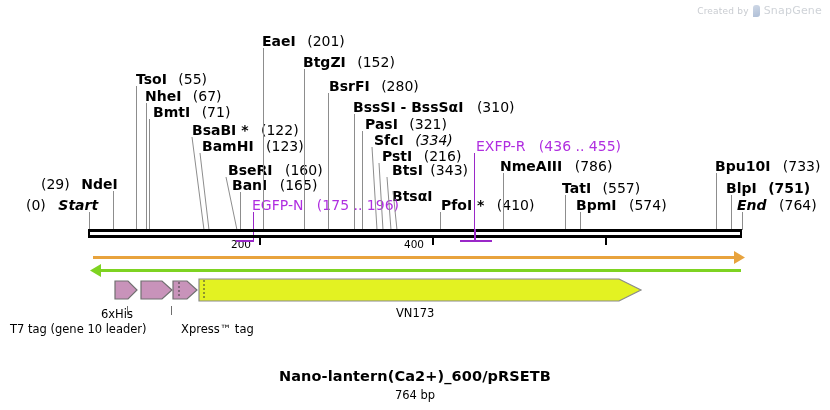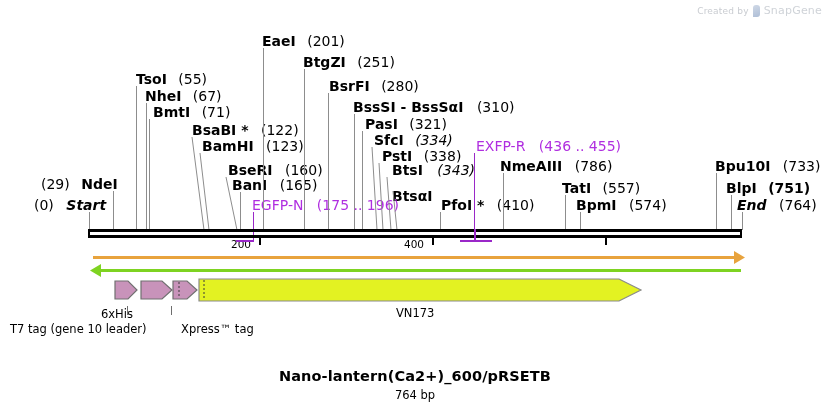--- a/index.html
+++ b/index.html
@@ -83,21 +83,21 @@
 
 <div id="labels">
 
   <div class="abs enz" style="left:262px;top:35px;">
     <span class="nm">EaeI</span>
     <span class="pos" style="margin-left:7px;">(201)</span>
   </div>
 
   <div class="abs enz" style="left:303px;top:56px;">
     <span class="nm">BtgZI</span>
-    <span class="pos" style="margin-left:7px;">(251)</span>
+    <span class="pos" style="margin-left:7px;">(152)</span>
   </div>
 
   <div class="abs enz" style="left:136px;top:73px;">
     <span class="nm">TsoI</span>
     <span class="pos" style="margin-left:7px;">(55)</span>
   </div>
 
   <div class="abs enz" style="left:329px;top:80px;">
     <span class="nm">BsrFI</span>
     <span class="pos" style="margin-left:7px;">(280)</span>
@@ -138,36 +138,36 @@
     <span class="pos" style="margin-left:7px;font-style:italic;">(334)</span>
   </div>
 
   <div class="abs enz" style="left:202px;top:140px;">
     <span class="nm">BamHI</span>
     <span class="pos" style="margin-left:8px;">(123)</span>
   </div>
 
   <div class="abs enz" style="left:382px;top:150px;">
     <span class="nm">PstI</span>
-    <span class="pos" style="margin-left:7px;">(338)</span>
+    <span class="pos" style="margin-left:7px;">(216)</span>
   </div>
 
   <div class="abs enz" style="left:500px;top:160px;">
     <span class="nm">NmeAIII</span>
     <span class="pos" style="margin-left:8px;">(786)</span>
   </div>
 
   <div class="abs enz" style="left:715px;top:160px;">
     <span class="nm">Bpu10I</span>
     <span class="pos" style="margin-left:8px;">(733)</span>
   </div>
 
   <div class="abs enz" style="left:392px;top:164px;">
     <span class="nm">BtsI</span>
-    <span class="pos" style="margin-left:10px;font-style:italic;">(343)</span>
+    <span class="pos" style="margin-left:3px;">(343)</span>
   </div>
 
   <div class="abs enz" style="left:228px;top:164px;">
     <span class="nm">BseRI</span>
     <span class="pos" style="margin-left:8px;">(160)</span>
   </div>
 
   <div class="abs enz" style="left:392px;top:190px;">
     <span class="nm">BtsαI</span>
   </div>
@@ -200,21 +200,21 @@
   <div class="abs enz" style="left:441px;top:199px;">
     <span class="nm">PfoI *</span>
     <span class="pos" style="margin-left:8px;">(410)</span>
   </div>
 
   <div class="abs enz primer" style="left:252px;top:199px;">
     <span class="nm">EGFP-N</span>
     <span class="pos" style="margin-left:9px;">(175 .. 196)</span>
   </div>
 
-  <div class="abs enz italic" style="left:34px;top:199px;">
+  <div class="abs enz italic" style="left:26px;top:199px;">
     <span class="pos">(0)</span>
     <span class="nm" style="margin-left:8px;">Start</span>
   </div>
 
   <div class="abs enz italic" style="left:737px;top:199px;">
     <span class="nm">End</span>
     <span class="pos" style="margin-left:8px;font-style:normal;">(764)</span>
   </div>
 </div>
 

